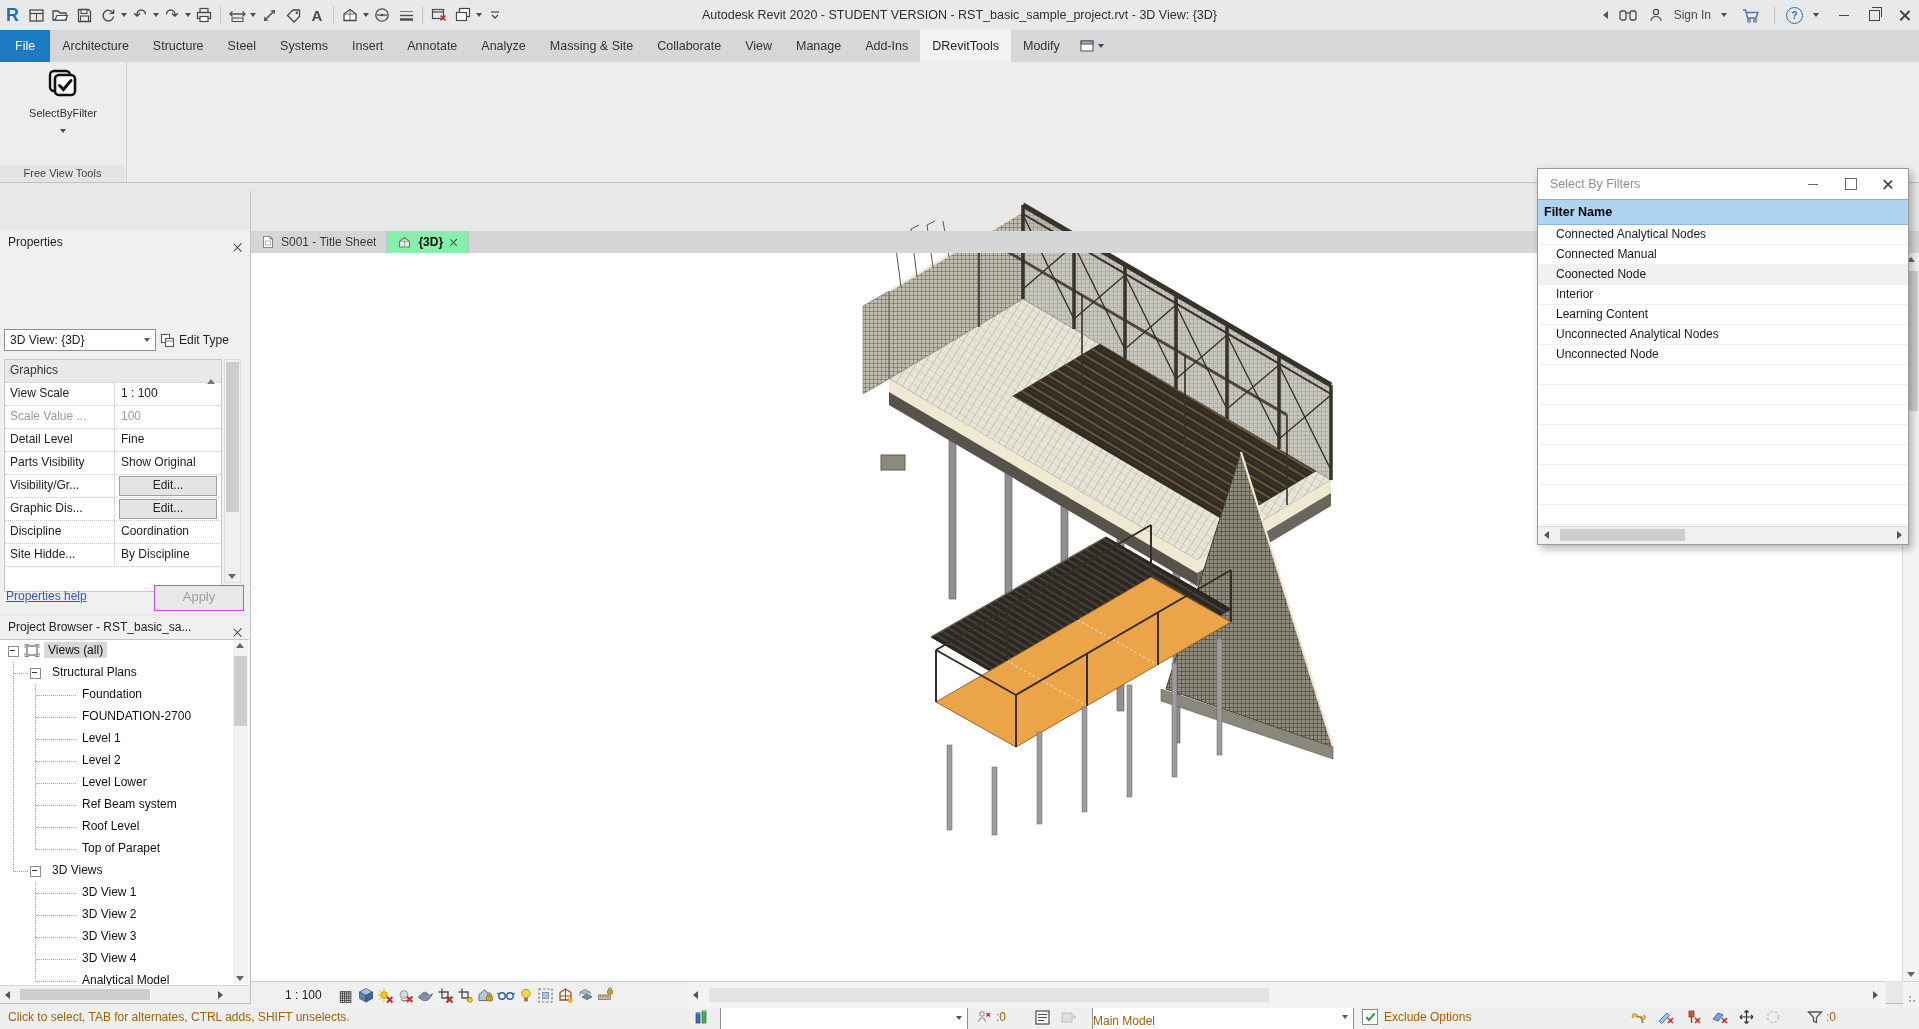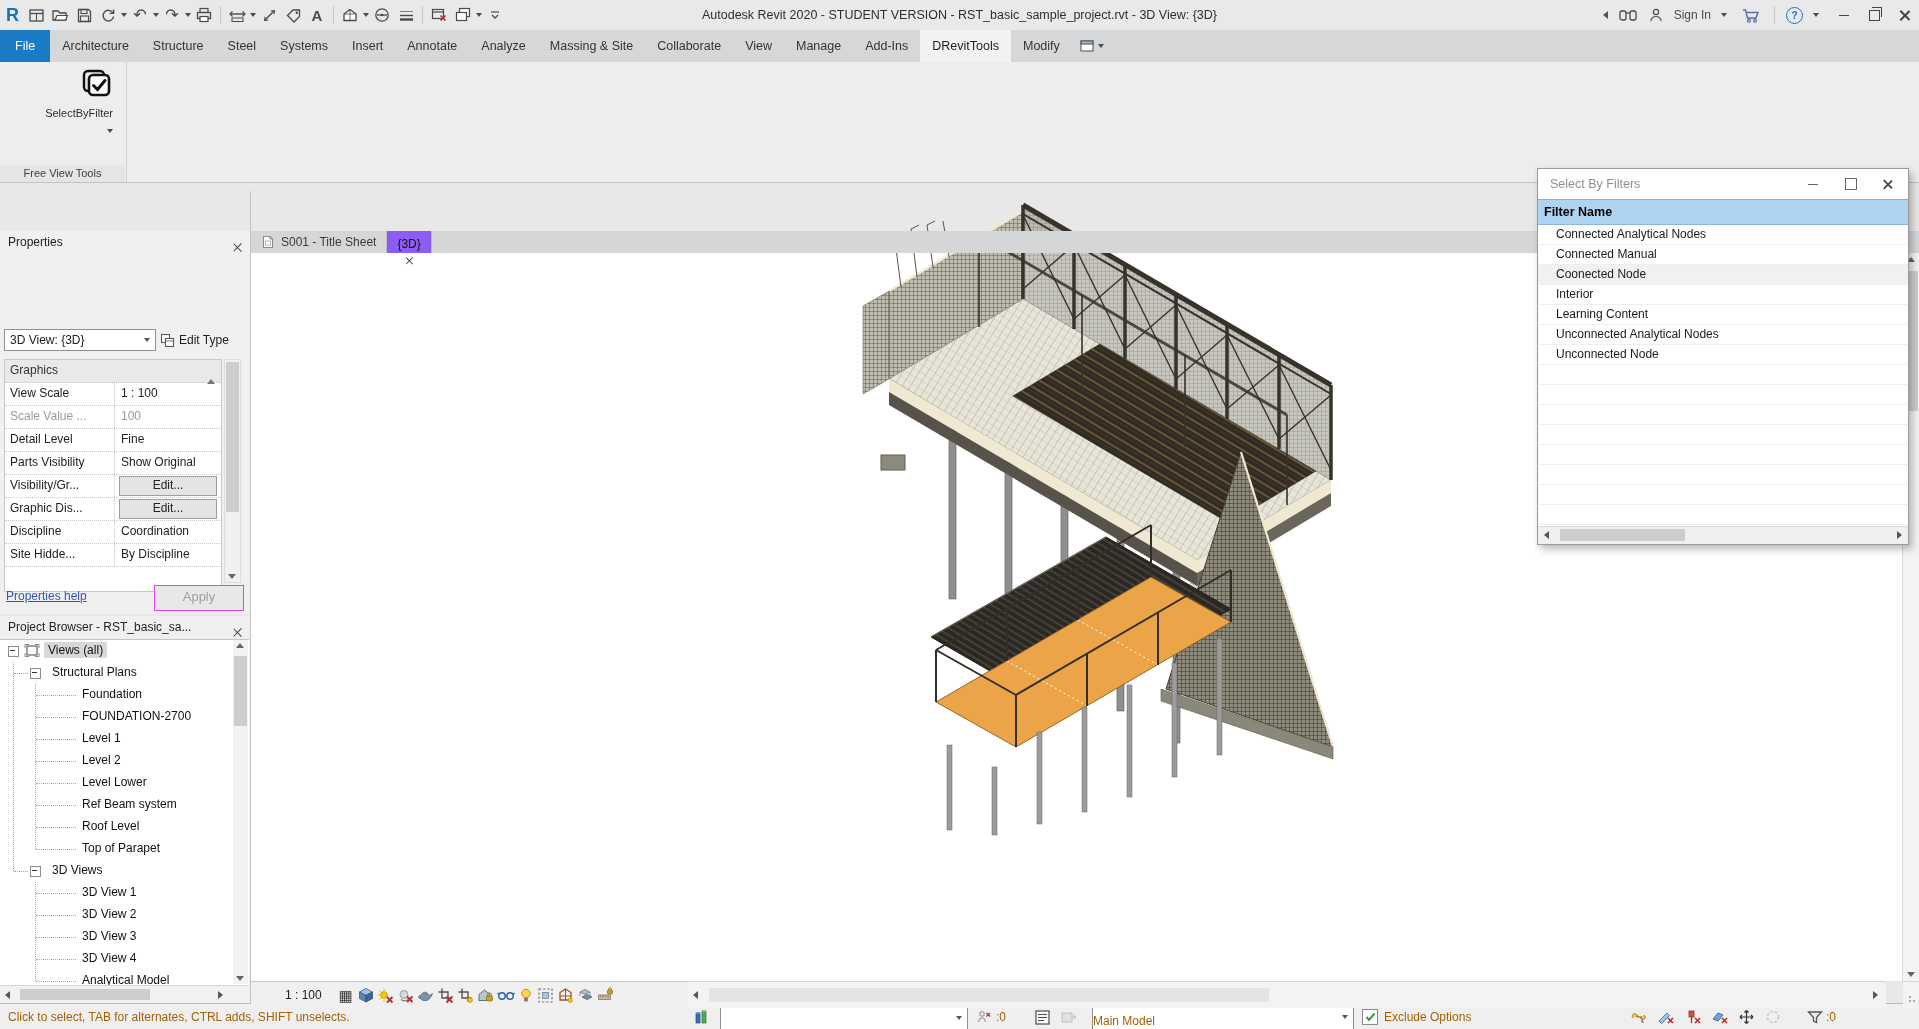--- a/index.html
+++ b/index.html
@@ -32,21 +32,21 @@
   
   #tabstrip{position:absolute;left:0;top:30px;width:1919px;height:32px;background:#D6D7D8;display:flex;align-items:stretch;font-size:12.5px;color:#333;}
   .rtab{padding:0 12px;line-height:32px;white-space:nowrap;}
   .rtab.file{background:#1B7AC4;color:#FFF;padding:0 15px;}
   .rtab.active{background:#F2F2F3;color:#222;}
   #ribbon-toggle{display:flex;align-items:center;gap:4px;padding:0 8px;}
   
   #ribbon{position:absolute;left:0;top:62px;width:1919px;height:120px;background:#EDEDEE;border-bottom:1px solid #C2C2C2;}
   #panel-fvt{position:absolute;left:0;top:0;width:126px;height:100%;border-right:1px solid #D4D4D5;}
   #panel-fvt-label{position:absolute;left:0;right:1px;bottom:0;height:17px;background:#E5E5E6;font-size:11px;color:#3F3F3F;text-align:center;line-height:17px;}
-  #sbf-btn{position:absolute;left:50%;transform:translateX(-50%);top:6px;width:100px;text-align:right;}
+  #sbf-btn{position:absolute;left:50%;transform:translateX(-50%);top:6px;width:100px;text-align:center;}
   #sbf-label{font-size:11px;color:#2E2E2E;margin-top:3px;}
   #sbf-caret{margin:3px auto 0 auto;}
   
   #workspace{position:absolute;left:0;top:191px;width:1919px;height:821px;background:#E8E8E8;}
   
   .palette{position:absolute;left:0;width:250px;background:#F0F0F0;border-right:1px solid #B9B9B9;}
   .pal-title{height:22px;line-height:22px;font-size:12px;color:#222;padding-left:8px;position:relative;}
   .pal-close{position:absolute;right:8px;top:6px;}
   .xsmall{position:relative;width:9px;height:9px;display:inline-block;}
   .xsmall:before,.xsmall:after{content:"";position:absolute;left:4px;top:-1px;width:1.4px;height:11px;background:#3A3A3A;}
@@ -87,21 +87,21 @@
   .guide{position:absolute;width:0;border-left:1px dotted #A5A5A5;}
   #tree-hscroll{position:absolute;left:0;top:369px;width:249px;height:18px;background:#F1F1F1;border-top:1px solid #D5D5D5;}
   .tri-left{width:0;height:0;border-top:4px solid transparent;border-bottom:4px solid transparent;border-right:5px solid #555;}
   .tri-right{width:0;height:0;border-top:4px solid transparent;border-bottom:4px solid transparent;border-left:5px solid #555;}
   .thumb-h{position:absolute;top:3px;height:11px;background:#CDCDCD;}
   #tree-vscroll{position:absolute;left:233px;top:24px;width:15px;height:344px;background:#F2F2F2;}
   
   #canvas{position:absolute;left:250px;top:0;width:1669px;height:821px;background:#E8E8E8;border-left:1px solid #C2C2C2;}
   #view-tabbar{position:absolute;left:0;top:40px;width:100%;height:22px;background:#D5D6D7;z-index:5;display:flex;}
   .vtab{display:flex;align-items:center;gap:6px;padding:0 10px;font-size:12px;color:#3A3A3A;border-right:1px solid #BFBFC0;}
-  .vtab.active{background:#8b5cf6;font-weight:normal;color:#111;flex-direction:column;}
+  .vtab.active{background:#86efac;font-weight:bold;color:#111;}
   #paper{position:absolute;left:0;top:62px;width:1652px;height:728px;background:#FFF;z-index:1;}
   #model{position:absolute;left:610px;top:-4px;z-index:2;}
   #canvas-vscroll{position:absolute;right:0;top:62px;width:17px;height:728px;background:#F3F3F3;border-left:1px solid #DADADA;z-index:3;}
   #bottom-row{position:absolute;left:0;top:790px;width:100%;height:26px;z-index:4;}
   #viewbar{position:absolute;left:0;top:0;width:436px;height:26px;background:#F0F0F0;border-top:1px solid #C9C9C9;display:flex;align-items:center;}
   #vb-scale{font-size:12px;color:#222;margin:0 14px 0 34px;white-space:nowrap;}
   .vci{width:20px;height:19px;display:flex;align-items:center;justify-content:center;}
   #canvas-hscroll{position:absolute;left:436px;top:0;width:1199px;height:26px;background:#F3F3F3;border-top:1px solid #D5D5D5;}
   #corner-grip{position:absolute;right:0;top:0;width:17px;height:26px;background:#F3F3F3;border-top:1px solid #D5D5D5;}
   .gripdots{position:absolute;right:3px;bottom:4px;width:9px;height:9px;

